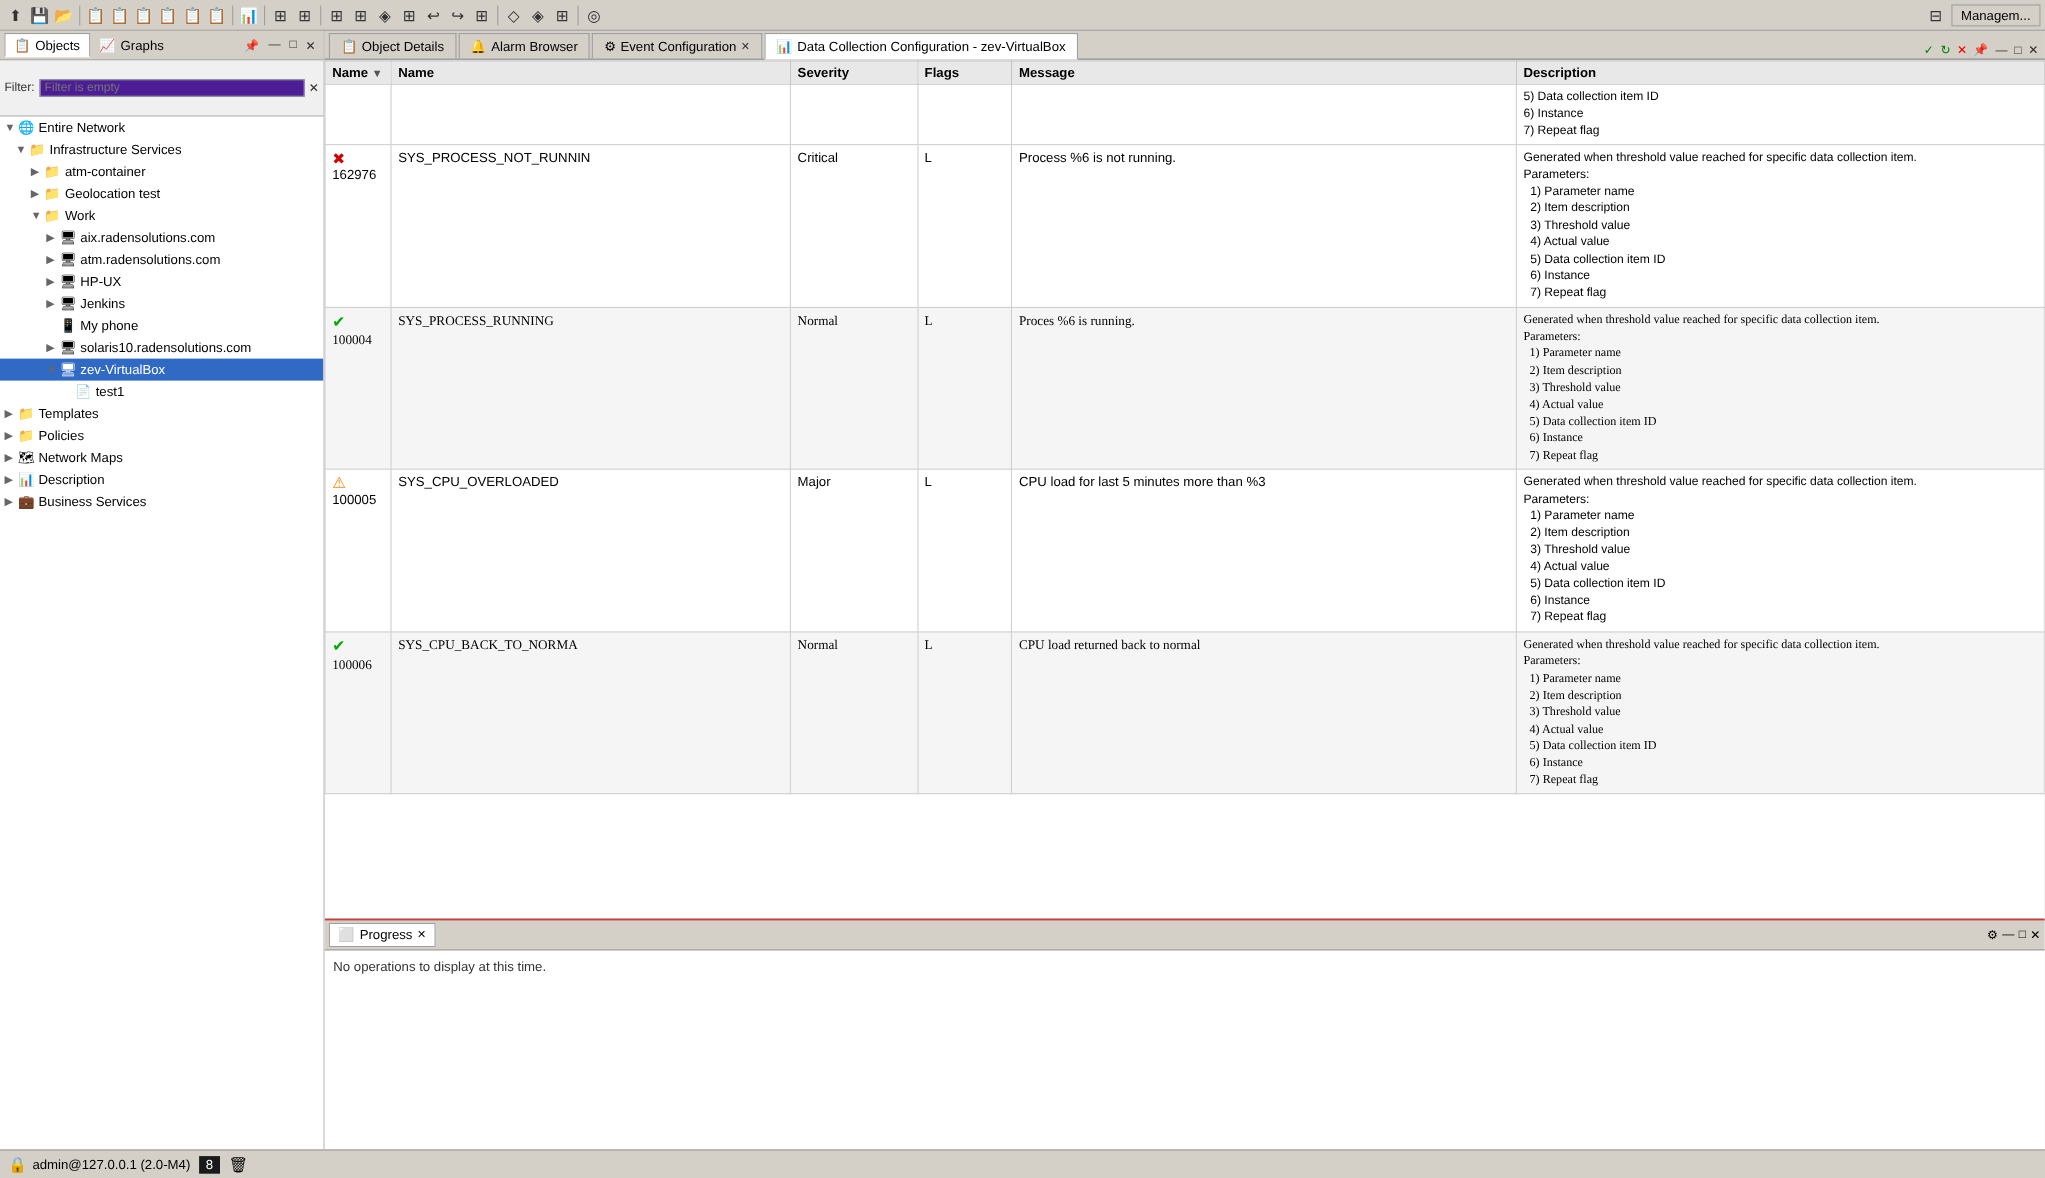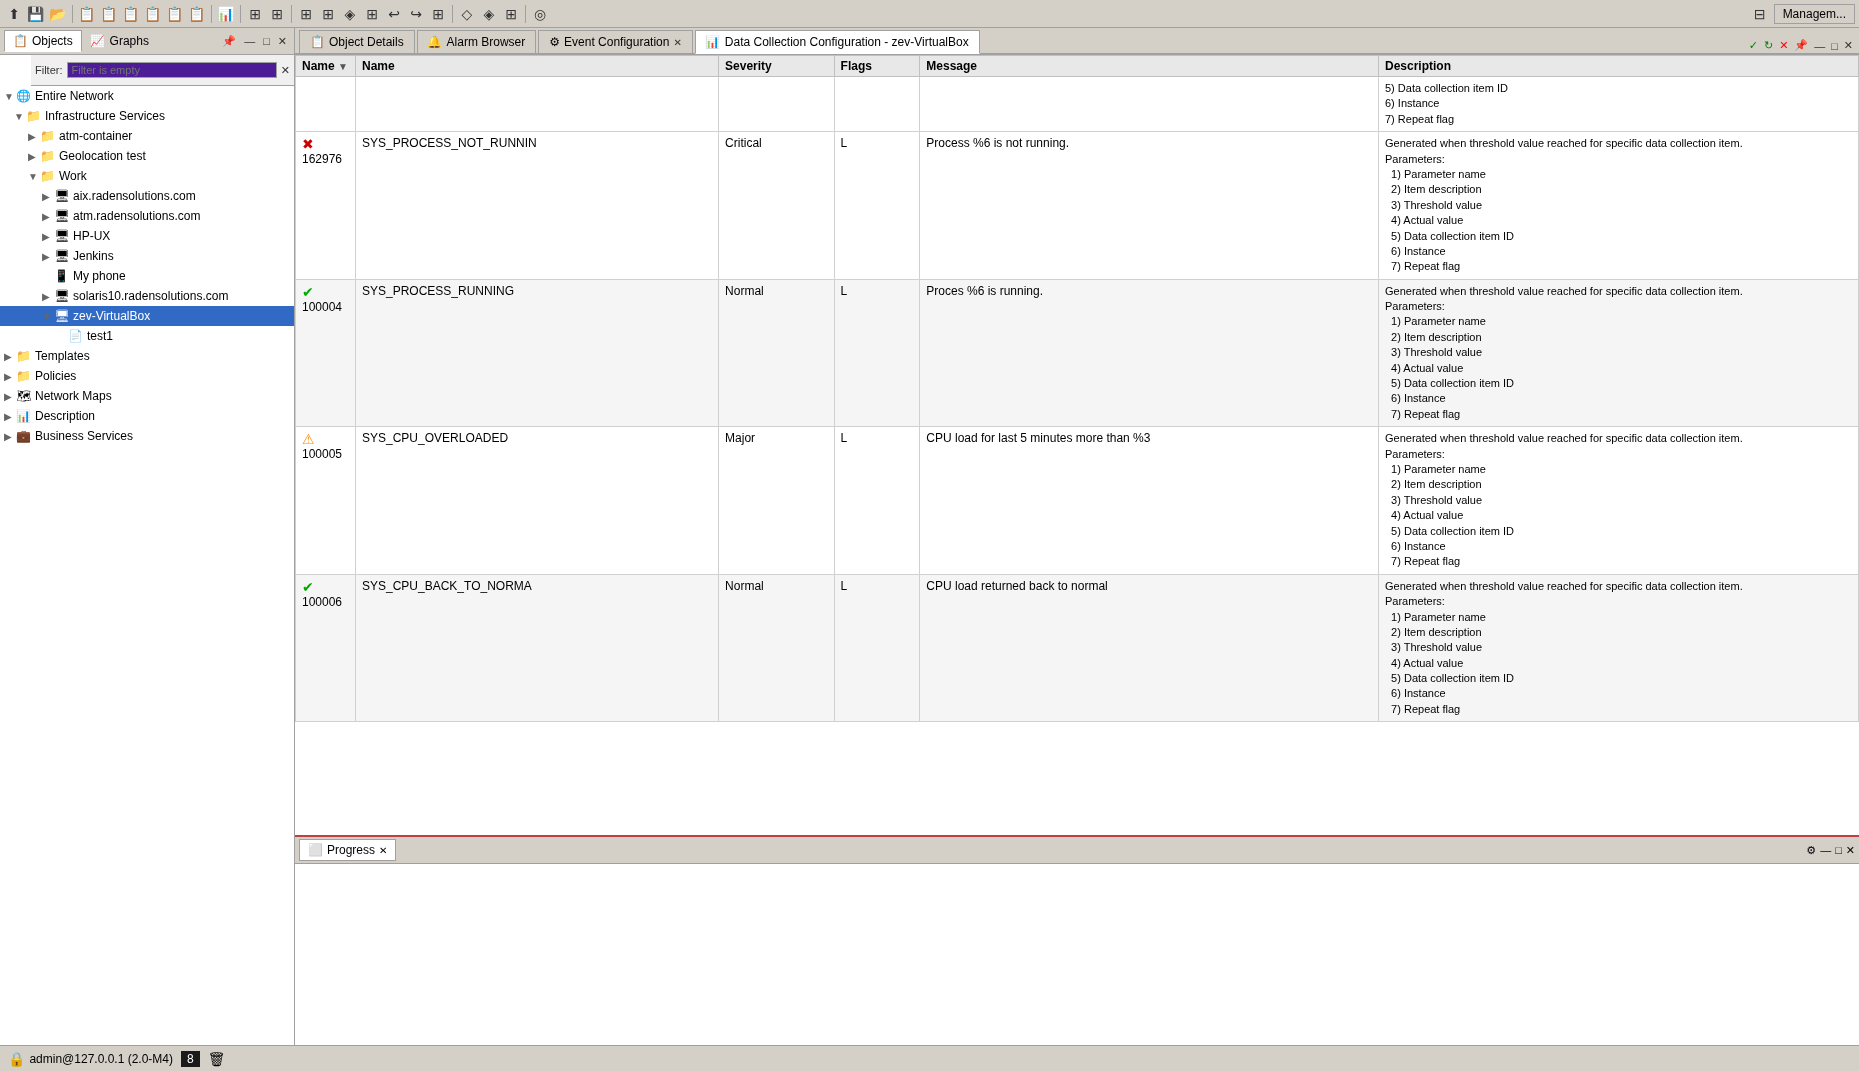--- a/index.html
+++ b/index.html
@@ -61,25 +61,24 @@
     .panel-tab.active {
       background: #fff;
       border: 1px solid #a0a0a0;
       border-bottom-color: #fff;
     }
     .panel-tab-icons { margin-left: auto; display: flex; gap: 2px; }
     .panel-tab-icon { font-size: 11px; cursor: pointer; color: #333; padding: 1px 3px; }
 
     .filter-bar {
       display: flex; align-items: center;
-      padding: 7px 4px;
+      padding: 17px 4px;
       border-bottom: 1px solid #a0a0a0;
       background: #f0f0f0;
       gap: 4px;
-      margin-left: 31px;
     }
     .filter-label { font-size: 11px; color: #333; }
     .filter-input {
       flex: 1; border: 1px solid #a0a0a0; padding: 1px 4px; font-size: 11px;
       background: #4c1d95; color: #888;
     }
     .filter-clear { font-size: 11px; cursor: pointer; color: #333; }
 
     .tree-container { flex: 1; overflow-y: auto; background: #fff; }
     .tree-item {
@@ -147,21 +146,21 @@
       font-weight: bold;
       white-space: nowrap;
       position: sticky; top: 0;
     }
     .alarm-table th .sort-arrow { font-size: 10px; color: #555; }
     .alarm-table td {
       border: 1px solid #d0d0d0;
       padding: 4px 6px;
       vertical-align: top;
     }
-    .alarm-table tr.row-even { background: #f5f5f5; }
+    .alarm-table tr.row-even { background: #f5f5f5; font-family: Liberation Serif, serif; }
     .alarm-table tr.row-odd { background: #fff; }
 
     .severity-icon { font-size: 14px; }
     .severity-critical { color: #cc0000; }
     .severity-major { color: #ff8800; }
     .severity-normal { color: #00aa00; }
 
     .description-cell {
       font-size: 11px;
       line-height: 1.4;
@@ -563,20 +562,23 @@
               <span>Progress</span>
               <span class="bottom-tab-icon">✕</span>
             </div>
             <div class="bottom-tab-controls">
               <span class="progress-close">⚙</span>
               <span class="progress-close">—</span>
               <span class="progress-close">□</span>
               <span class="progress-close">✕</span>
             </div>
           </div>
+          <div class="progress-content">
+            <span>No operations to display at this time.</span>
+          </div>
         </div>
 
       </div>
     </div>
   </div>
 
   <div class="status-bar">
     <div class="status-user">
       <span class="status-icon">🔒</span>
       <span>admin@127.0.0.1 (2.0-M4)</span>

